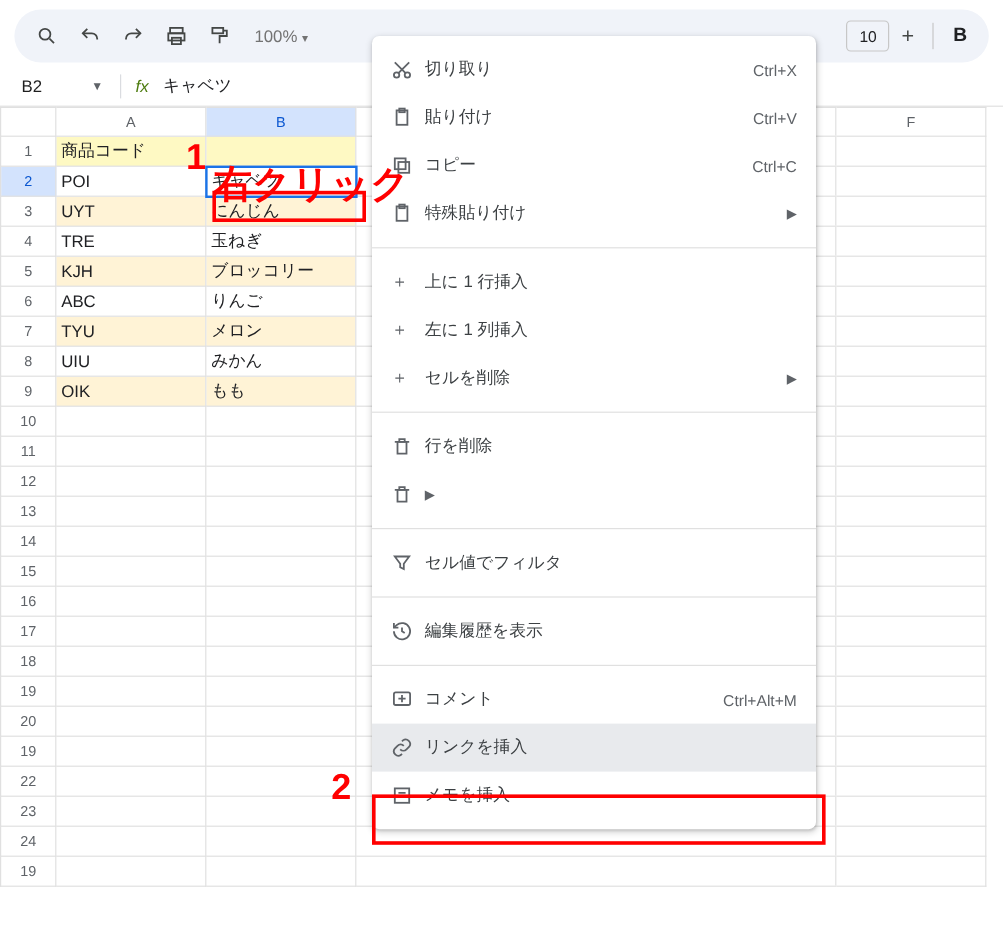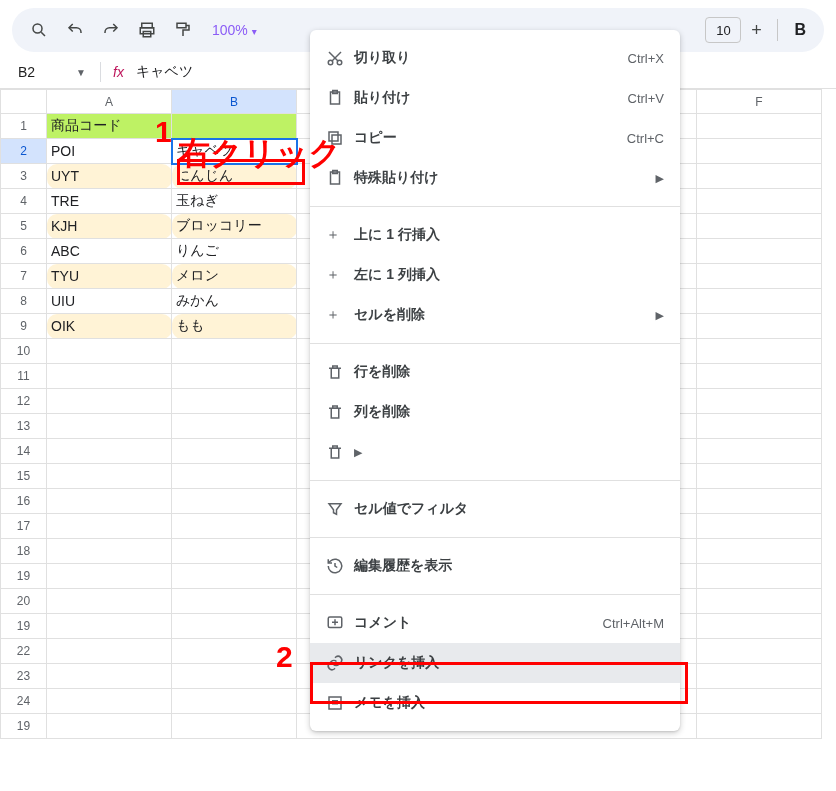--- a/index.html
+++ b/index.html
@@ -23,79 +23,79 @@
       margin: 8px 12px;
       height: 44px;
     }
     .tb-btn {
       width: 30px; height: 30px;
       display: flex; align-items: center; justify-content: center;
       border-radius: 4px;
       cursor: pointer;
       color: #444746;
     }
-    .zoom { font-size: 14px; padding: 0 8px; color: #8b5cf6; }
+    .zoom { font-size: 14px; padding: 0 8px; color: #737373; }
     .toolbar-right { margin-left: auto; display: flex; align-items: center; gap: 4px; }
     .font-size-box {
       border: 1px solid #c7c7c7; border-radius: 4px;
       width: 36px; height: 26px; display: flex; align-items: center; justify-content: center;
       font-size: 13px;
     }
     .plus-btn { width: 22px; text-align: center; font-size: 18px; color: #444746; cursor:pointer; }
     .divider-v { width: 1px; height: 22px; background: #c7c7c7; margin: 0 6px; }
     .bold-b { font-weight: bold; font-size: 16px; padding: 0 6px; cursor:pointer; }
 
     .namebox-row {
       display: flex; align-items: center; height: 28px;
       padding: 4px 12px 8px; gap: 8px;
     }
     .namebox {
       width: 80px; height: 24px; font-size: 14px; padding: 2px 6px;
       display:flex; align-items:center; justify-content:space-between; color:#1f1f1f;
     }
     .namebox .dd { color:#5f6368; font-size:10px; }
-    .fxline { color:#be185d; font-style: italic; font-size:14px; padding:0 4px; }
+    .fxline { color:#4d7c0f; font-style: italic; font-size:14px; padding:0 4px; }
     .divider-v2 { width:1px; height:20px; background:#dadce0; }
     .formula-text { font-size: 14px; color:#202124; }
 
     .sheet-wrap { border-top:1px solid #e0e0e0; position:relative; }
     table.sheet { border-collapse: collapse; table-layout: fixed; }
     .corner { width:46px; height:24px; background:#fff; border:1px solid #e0e0e0; }
     .colh {
       height:24px; background:#fff; border:1px solid #e0e0e0;
       text-align:center; font-size:12px; color:#5f6368; font-weight:normal;
     }
     .rowh {
       width:46px; background:#fff; border:1px solid #e0e0e0;
       text-align:center; font-size:12px; color:#5f6368; font-weight:normal;
     }
     td.cell {
       border:1px solid #e0e0e0; height:25px; padding:0 4px;
       font-size:14px; overflow:hidden; white-space:nowrap;
       vertical-align:middle; text-align:left;
     }
     .w-a{width:125px;} .w-b{width:125px;} .w-f{width:125px;}
-    .hdr-cell { background:#bef264; text-align:center; }
-    .band { background:#fff3d6;border-radius:10px; }
+    .hdr-cell { background:#fef9c3; text-align:center; }
+    .band { background:#fff3d6; }
     .rowh.sel, .colh.sel { background:#d3e3fd; color:#0b57d0; }
     .active-cell { outline:2px solid #1a73e8; outline-offset:-1px; position:relative; }
 
     .ctx-menu {
       position:absolute; left:310px; top:30px; width:370px;
       background:#fff; border-radius:6px;
       box-shadow: 0 2px 6px rgba(0,0,0,.2), 0 1px 2px rgba(0,0,0,.1);
       padding:8px 0; z-index:50;
     }
     .ctx-item {
       display:flex; align-items:center; height:40px;
       padding:0 16px; cursor:pointer; font-size:14px; color:#3c4043;
     }
     .ctx-item.hl { background:#e8eaed; }
     .ctx-icon { width:28px; display:flex; align-items:center; color:#5f6368; }
-    .ctx-label { flex:1;font-weight:bold; }
+    .ctx-label { flex:1; }
     .ctx-short { color:#5f6368; font-size:13px; }
     .ctx-arrow { color:#5f6368; font-size:11px; }
     .ctx-sep { height:1px; background:#e0e0e0; margin:8px 0; }
 
     .anno { position:absolute; z-index:80; pointer-events:none; }
     .anno-text { color:#ff0000; font-weight:bold; font-size:32px; }
     .anno-num1 { color:#ff0000; font-weight:bold; font-size:30px; }
     .anno-num2 { color:#ff0000; font-weight:bold; font-size:30px; }
     .anno-box1 { border:3px solid #ff0000; }
     .anno-box2 { border:3px solid #ff0000; }
@@ -417,30 +417,20 @@
     <span class="ctx-label">行を削除</span>
   </div>
   <div class="ctx-item">
     <span class="ctx-icon">
         <svg width="18" height="18" viewBox="0 0 24 24" fill="none" stroke="currentColor" stroke-width="2">
           <path d="M4 7h16"></path>
           <path d="M7 7v13h10V7"></path>
           <path d="M9 4h6v3H9z"></path>
         </svg>
       </span>
-    <span class="ctx-label">列を削除</span>
-  </div>
-  <div class="ctx-item">
-    <span class="ctx-icon">
-        <svg width="18" height="18" viewBox="0 0 24 24" fill="none" stroke="currentColor" stroke-width="2">
-          <path d="M4 7h16"></path>
-          <path d="M7 7v13h10V7"></path>
-          <path d="M9 4h6v3H9z"></path>
-        </svg>
-      </span>
     <span class="ctx-arrow">▶</span>
   </div>
   <div class="ctx-sep"></div>
   <div class="ctx-item">
     <span class="ctx-icon">
         <svg width="18" height="18" viewBox="0 0 24 24" fill="none" stroke="currentColor" stroke-width="2">
           <path d="M4 5h16l-6 8v6l-4-2v-4z"></path>
         </svg>
       </span>
     <span class="ctx-label">セル値でフィルタ</span>

